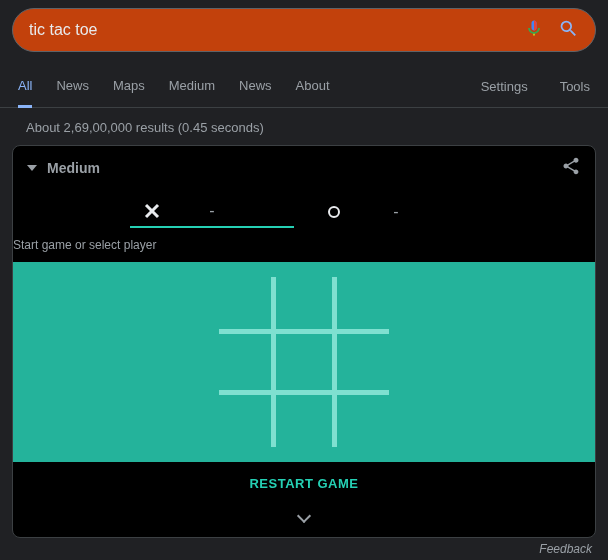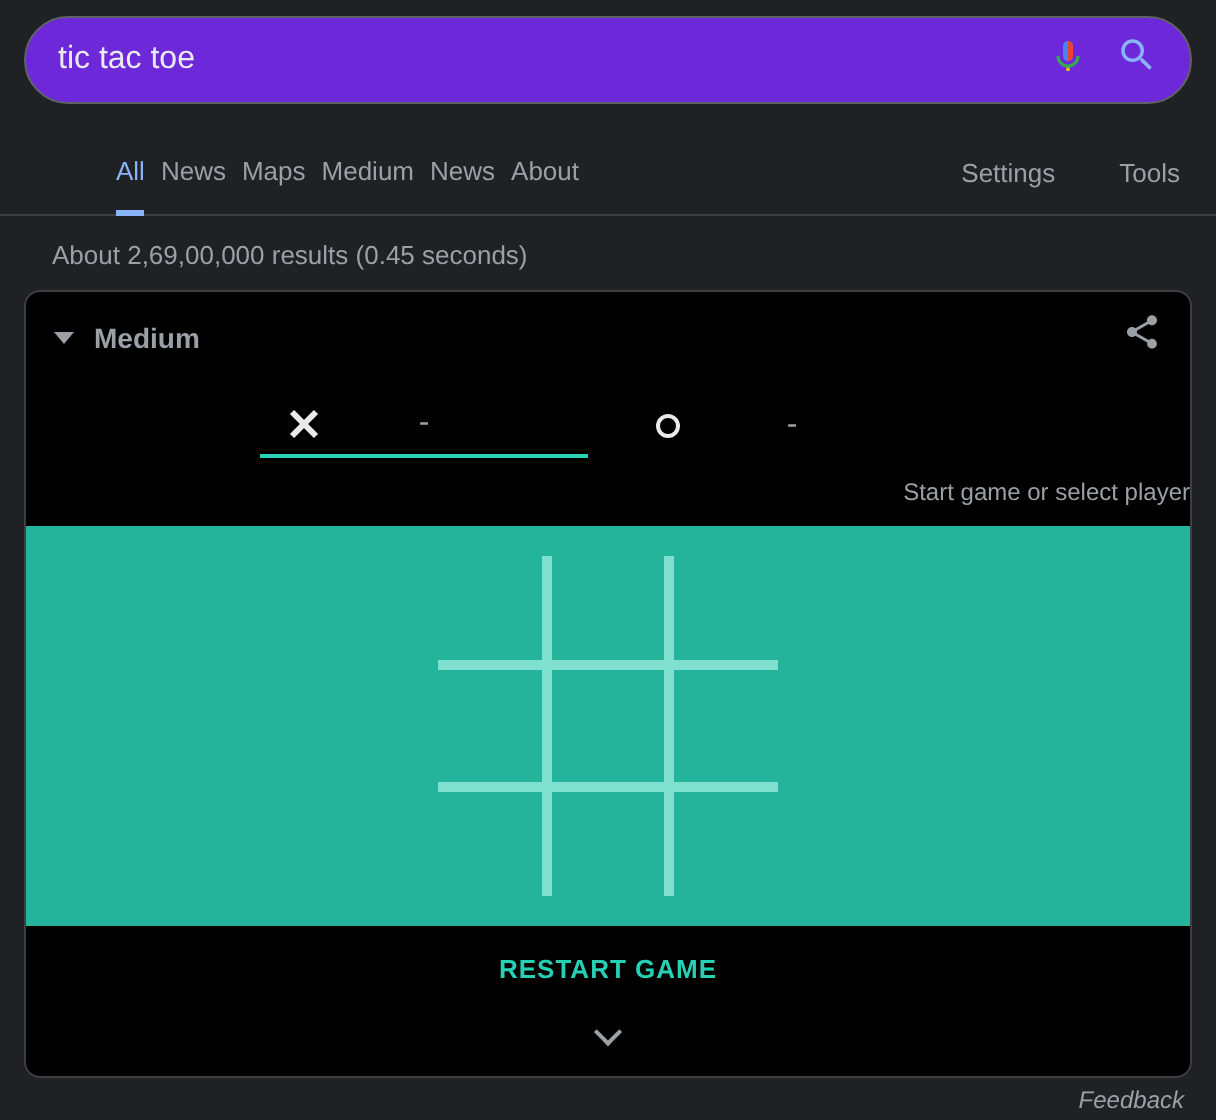--- a/index.html
+++ b/index.html
@@ -6,21 +6,21 @@
     body {
       background: #202124;
       font-family: Arial, sans-serif;
       width: 608px;
       height: 560px;
       overflow: hidden;
       color: #e8eaed;
     }
     .search-bar {
       margin: 8px 12px 0 12px;
-      background: #6d28d9;
+      background: #c2410c;
       border: 1px solid #5f6368;
       border-radius: 24px;
       height: 44px;
       display: flex;
       align-items: center;
       padding: 0 8px 0 16px;
     }
     .search-input {
       flex: 1;
       background: transparent;
@@ -39,21 +39,21 @@
     .search-icon-btn svg { width: 21px; height: 21px; fill: #8ab4f8; }
     .tabs-row {
       display: flex;
       align-items: center;
       padding: 0 18px;
       margin-top: 14px;
       font-size: 13px;
       color: #9aa0a6;
       border-bottom: 1px solid #3c4043;
     }
-    .tabs-left { display: flex; gap: 8px; margin-left: 40px; }
+    .tabs-left { display: flex; gap: 24px; }
     .tabs-right { margin-left: auto; display: flex; gap: 32px; }
     .tab-item { padding: 12px 0; cursor: pointer; }
     .tab-item.active {
       color: #8ab4f8;
       border-bottom: 3px solid #8ab4f8;
       margin-bottom: -1px;
     }
     .results-info {
       color: #9aa0a6;
       font-size: 13px;
@@ -110,21 +110,21 @@
     }
     .score-val {
       width: 100%;
       text-align: center;
       color: #9aa0a6;
       font-size: 16px;
     }
     .x-sym svg { width: 16px; height: 16px; stroke: #e8eaed; stroke-width: 3; }
     .o-sym { width: 12px; height: 12px; border: 2.5px solid #e8eaed; border-radius: 50%; }
     .hint {
-      text-align: right;
+      text-align: left;
       color: #9aa0a6;
       font-size: 12px;
       padding: 8px 0 10px 0;
     }
     .board-area {
       background: #24b39b;
       height: 200px;
       display: flex;
       align-items: center;
       justify-content: center;

